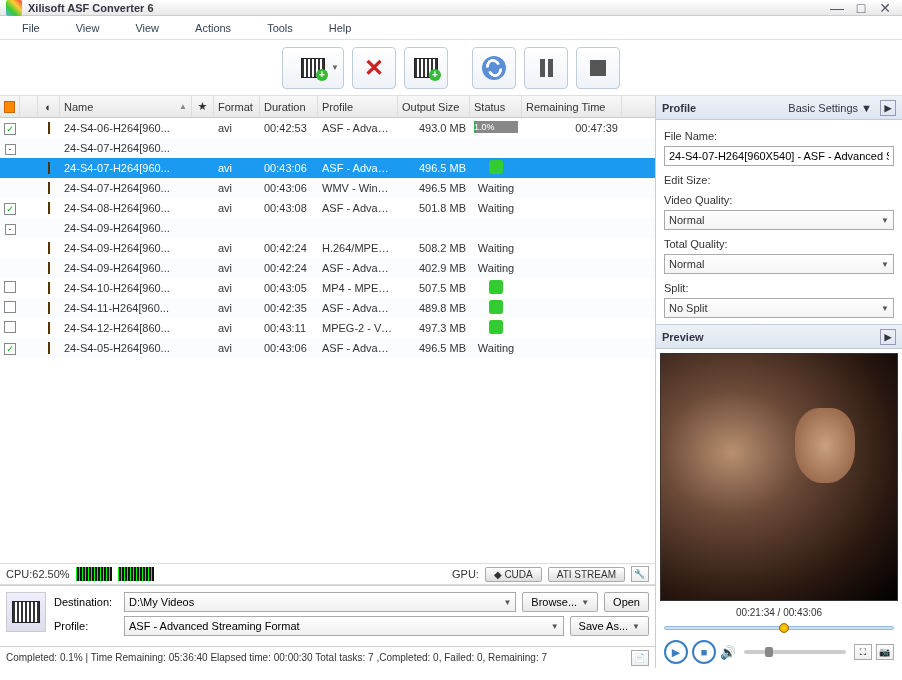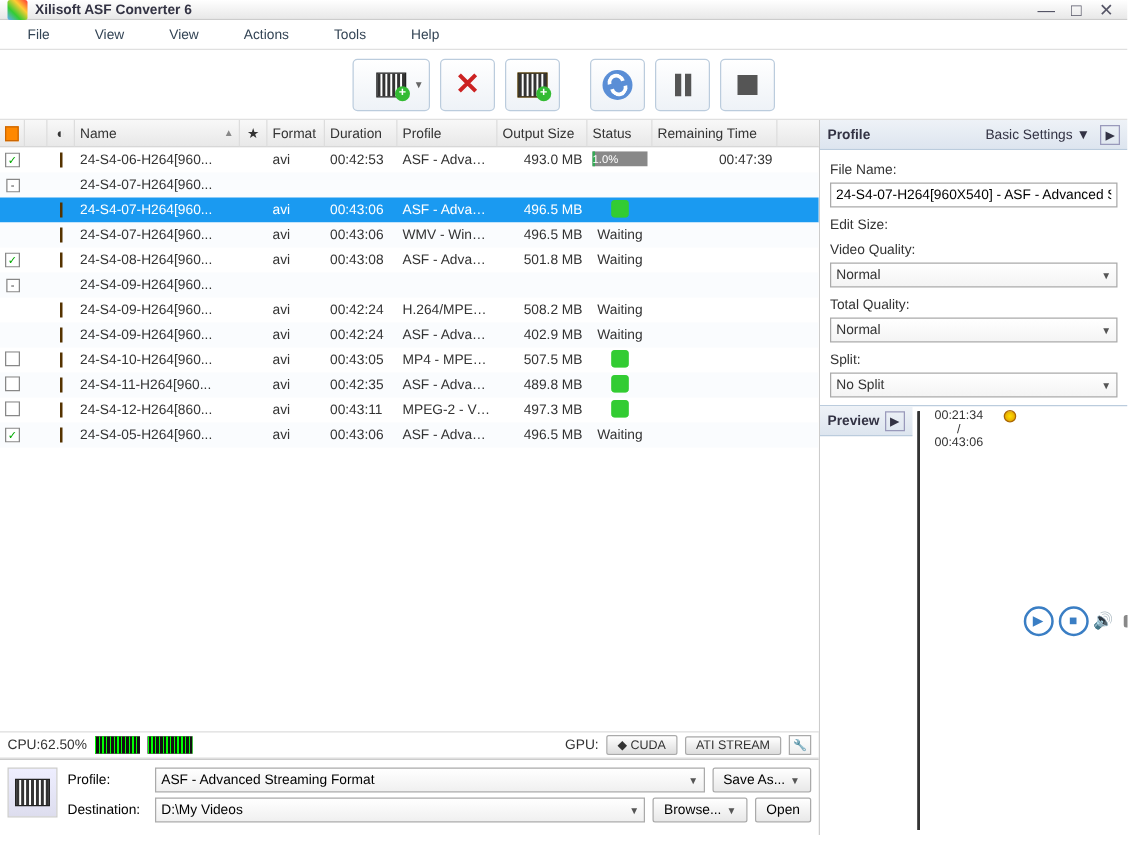--- a/index.html
+++ b/index.html
@@ -55,21 +55,21 @@
 .statusbar { height:22px; border-top:1px solid #ccc; display:flex; align-items:center; padding:0 6px; font-size:10px; color:#333; gap:6px;}
 .panel-hdr { height:24px; background:linear-gradient(#eef2f7,#dde5ef); border-bottom:1px solid #bcd; display:flex; align-items:center; padding:0 6px; font-weight:bold; color:#334;}
 .panel-hdr .sp { flex:1; }
 .panel-hdr .link { color:#334; font-weight:normal; cursor:pointer; padding:0 4px;}
 .panel-hdr .sq { width:16px; height:16px; border:1px solid #99b; display:flex; align-items:center; justify-content:center; margin-left:4px; cursor:pointer; font-size:9px;}
 .profile-body { padding:6px 8px; color:#333; display:flex; flex-direction:column; gap:4px; }
 .profile-body label { font-size:11px; margin-top:4px;}
 .input { height:20px; border:1px solid #aaa; padding:0 4px; background:#fff; font-size:11px; width:100%;}
 .dropdown { height:20px; border:1px solid #aaa; background:linear-gradient(#fff,#f4f4f4); display:flex; align-items:center; padding:0 4px; position:relative; cursor:pointer; font-size:11px;}
 .dropdown::after { content:"▼"; position:absolute; right:4px; font-size:8px; color:#555;}
-.preview-area { flex:1; display:flex; flex-direction:row; border-top:1px solid #bcd; min-height:0;}
+.preview-area { flex:1; display:flex; flex-direction:column; border-top:1px solid #bcd; min-height:0;}
 .video { flex:1; background:#000; margin:4px; border:1px solid #333; min-height:150px; position:relative; overflow:hidden;}
 .video .scene { position:absolute; inset:0; background: radial-gradient(ellipse at 30% 40%, #b89070 0%, #6b4a38 30%, #2a1810 70%, #000 100%);}
 .video .face { position:absolute; right:18%; top:22%; width:60px; height:75px; background:radial-gradient(#c9a080,#8b5a3c); border-radius:40% 40% 45% 45%;}
 .timeline { padding:2px 8px; text-align:center; font-size:10px; color:#333;}
 .slider { height:12px; margin:2px 8px; position:relative; }
 .slider .track { height:4px; background:#cde; border:1px solid #9bd; position:absolute; left:0; right:0; top:4px; border-radius:2px;}
 .slider .thumb { width:10px; height:10px; background:radial-gradient(#fd0,#d90); border-radius:50%; position:absolute; top:1px; left:50%; border:1px solid #a60;}
 .controls { display:flex; align-items:center; gap:4px; padding:4px 8px 4px 8px;}
 .ctrl { width:24px; height:24px; border:2px solid #3a7ec4; border-radius:50%; display:flex; align-items:center; justify-content:center; cursor:pointer; color:#3a7ec4;}
 .vol-slider { flex:1; height:4px; background:#ccc; border-radius:2px; margin:0 4px; position:relative;}
@@ -323,43 +323,47 @@
       <span class="gpu-badge"><span>ATI STREAM</span></span>
       <span class="small-btn">🔧</span>
     </div>
 
     <div class="bottom">
       <div class="icon">
           <div class="filmicon" style="width:28px;height:22px;"></div>
         </div>
       <div style="flex:1;">
         <div class="btm-row">
-          <span style="width:64px;">Profile:</span>
-          <div class="selectbox">
-              <span>ASF - Advanced Streaming Format</span>
-            </div>
-          <div class="btn arrow">
-              <span>Save As...</span>
-            </div>
-        </div>
-        <div class="btm-row">
           <span style="width:64px;">Destination:</span>
           <div class="selectbox">
               <span>D:\My Videos</span>
             </div>
           <div class="btn arrow">
               <span>Browse...</span>
             </div>
           <div class="btn">
               <span>Open</span>
             </div>
         </div>
-      </div>
-    </div>
-
+        <div class="btm-row">
+          <span style="width:64px;">Profile:</span>
+          <div class="selectbox">
+              <span>ASF - Advanced Streaming Format</span>
+            </div>
+          <div class="btn arrow">
+              <span>Save As...</span>
+            </div>
+        </div>
+      </div>
+    </div>
+
+    <div class="statusbar">
+      <span style="flex:1; overflow:hidden; white-space:nowrap;">Completed: 0.1% | Time Remaining: 05:36:40 Elapsed time: 00:00:30 Total tasks: 7 ,Completed: 0, Failed: 0, Remaining: 7</span>
+      <span class="small-btn">📄</span>
+    </div>
   </div>
 
   <div class="right">
     <div class="panel-hdr">
       <span>Profile</span>
       <span class="sp"></span>
       <span class="link">Basic Settings ▼</span>
       <span class="sq">▶</span>
     </div>
     <div class="profile-body">

